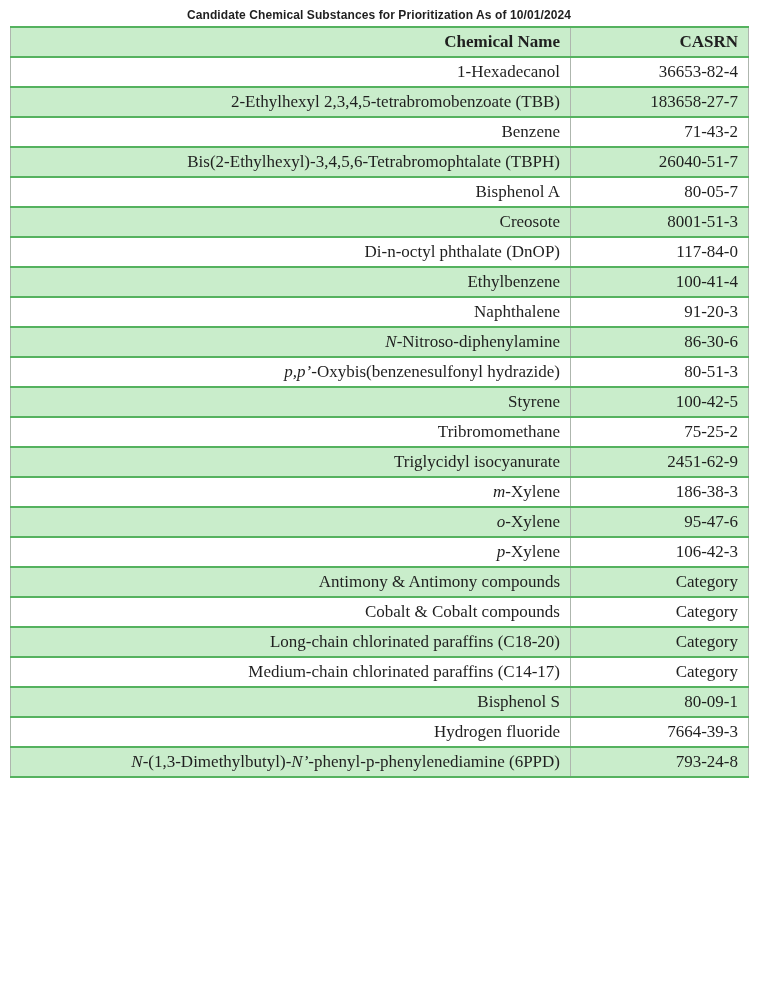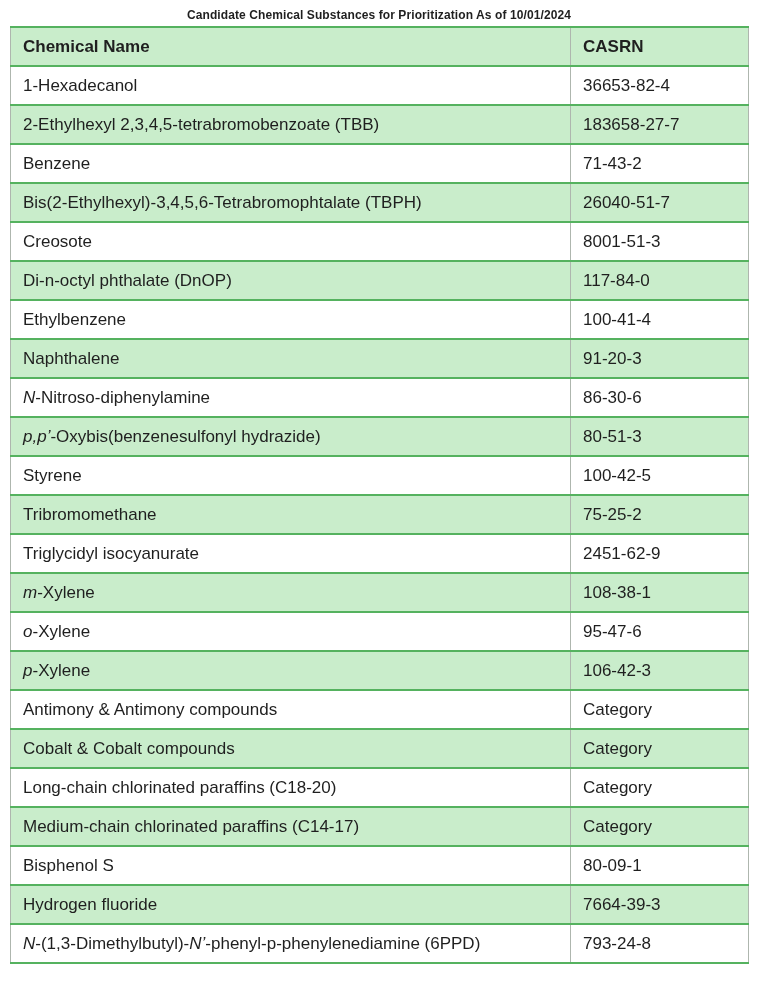--- a/index.html
+++ b/index.html
@@ -36,27 +36,28 @@
     margin: 0 10px;
     table-layout: fixed;
   }
   .chem-table col.name-col  { width: 560px; }
   .chem-table col.casrn-col { width: 178px; }
   .chem-table th, .chem-table td {
     border-top: 2px solid var(--border-green);
     border-bottom: 2px solid var(--border-green);
     border-left: 1px solid var(--divider-gray);
     border-right: 1px solid var(--divider-gray);
-    height: 39px;
+    height: 30px;
     padding: 0 10px 0 12px;
     font-size: 17px;
-    text-align: left;
+    text-align: right;
     vertical-align: middle;
     white-space: nowrap;
     overflow: hidden;
+    font-family: Liberation Serif, serif;
   }
   .chem-table thead th {
     background: var(--row-green);
     font-weight: bold;
   }
   .chem-table tbody tr:nth-child(even) td {
     background: var(--row-green);
   }
   .chem-table tbody tr:nth-child(odd) td {
     background: #ffffff;
@@ -90,20 +91,24 @@
         </tr>
         <tr>
           <td><span>Benzene</span></td>
           <td>71-43-2</td>
         </tr>
         <tr>
           <td><span>Bis(2-Ethylhexyl)-3,4,5,6-Tetrabromophtalate (TBPH)</span></td>
           <td>26040-51-7</td>
         </tr>
         <tr>
+          <td><span>Bisphenol A</span></td>
+          <td>80-05-7</td>
+        </tr>
+        <tr>
           <td><span>Creosote</span></td>
           <td>8001-51-3</td>
         </tr>
         <tr>
           <td><span>Di-n-octyl phthalate (DnOP)</span></td>
           <td>117-84-0</td>
         </tr>
         <tr>
           <td><span>Ethylbenzene</span></td>
           <td>100-41-4</td>
@@ -127,21 +132,21 @@
         <tr>
           <td><span>Tribromomethane</span></td>
           <td>75-25-2</td>
         </tr>
         <tr>
           <td><span>Triglycidyl isocyanurate</span></td>
           <td>2451-62-9</td>
         </tr>
         <tr>
           <td><span class="it">m</span><span>-Xylene</span></td>
-          <td>108-38-1</td>
+          <td>186-38-3</td>
         </tr>
         <tr>
           <td><span class="it">o</span><span>-Xylene</span></td>
           <td>95-47-6</td>
         </tr>
         <tr>
           <td><span class="it">p</span><span>-Xylene</span></td>
           <td>106-42-3</td>
         </tr>
         <tr>

